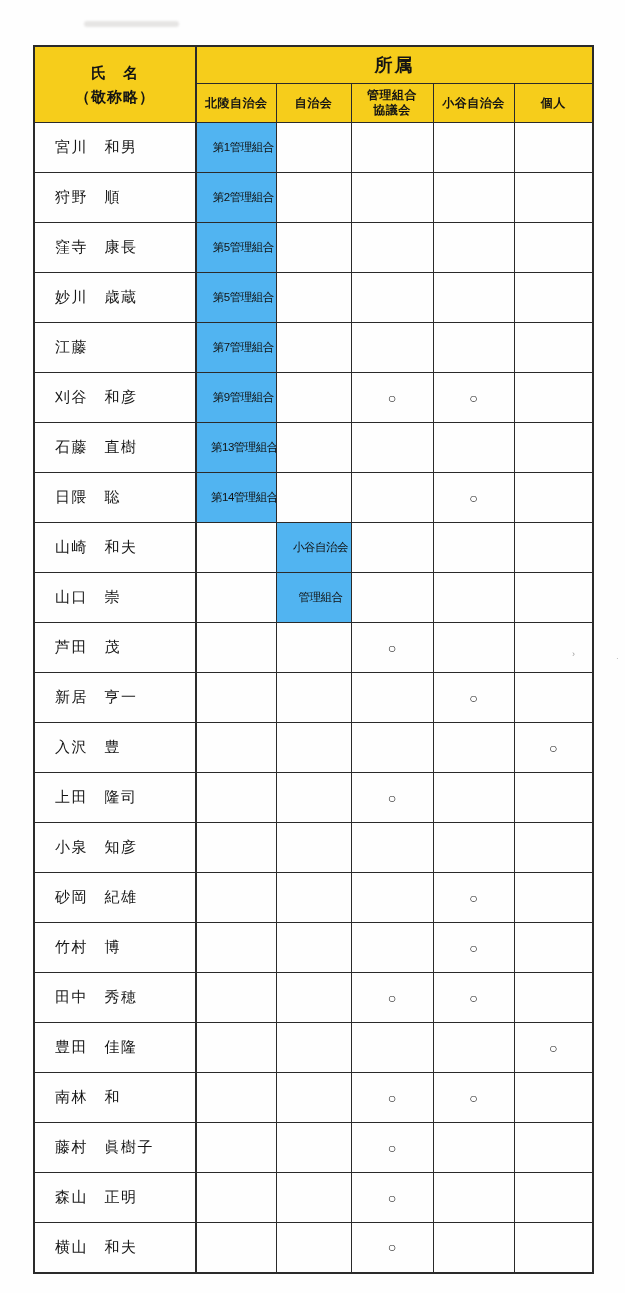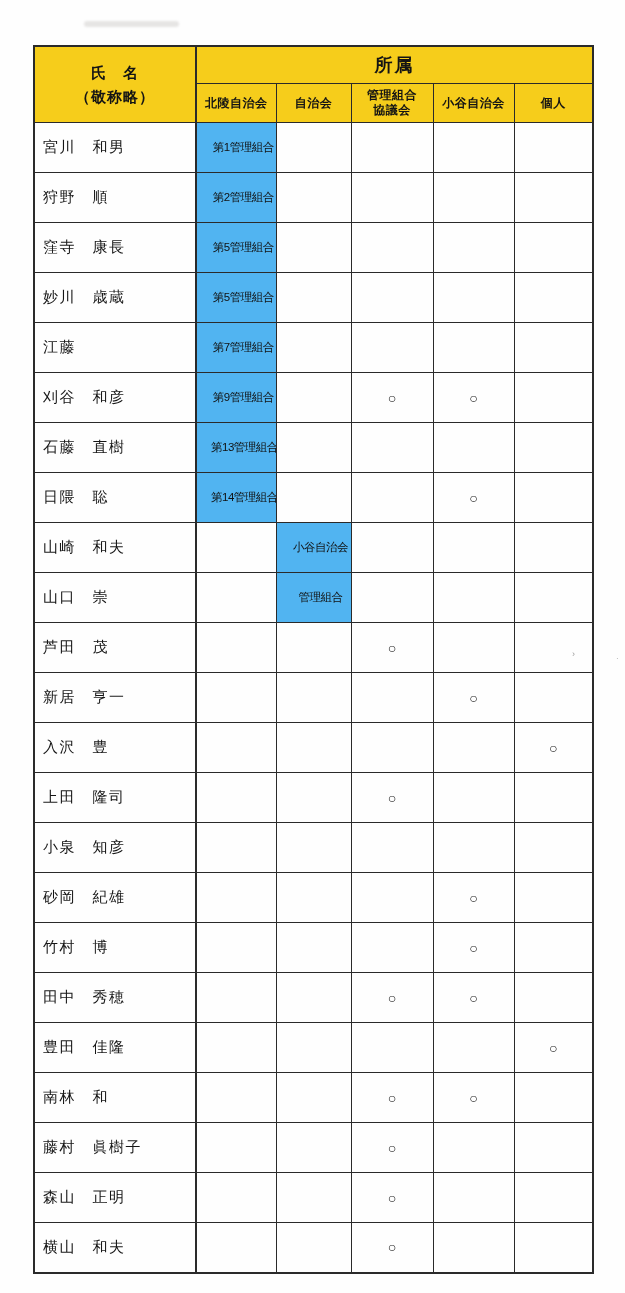--- a/index.html
+++ b/index.html
@@ -67,21 +67,21 @@
     font-size: 12px;
     line-height: 1.25;
     text-align: center;
     white-space: pre-line;
     letter-spacing: 0.5px;
   }
   .roster tbody tr { height: 50px; }
   td.name-cell {
     font-size: 15px;
     letter-spacing: 1.5px;
-    padding-left: 8px;
+    padding-left: 20px;
     text-align: left;
     color: #151515;
     border-right: 2px solid var(--border, #262626);
     white-space: nowrap;
   }
   td.org-cell {
     font-size: 11.5px;
     letter-spacing: -0.5px;
     text-align: center;
     white-space: nowrap;

